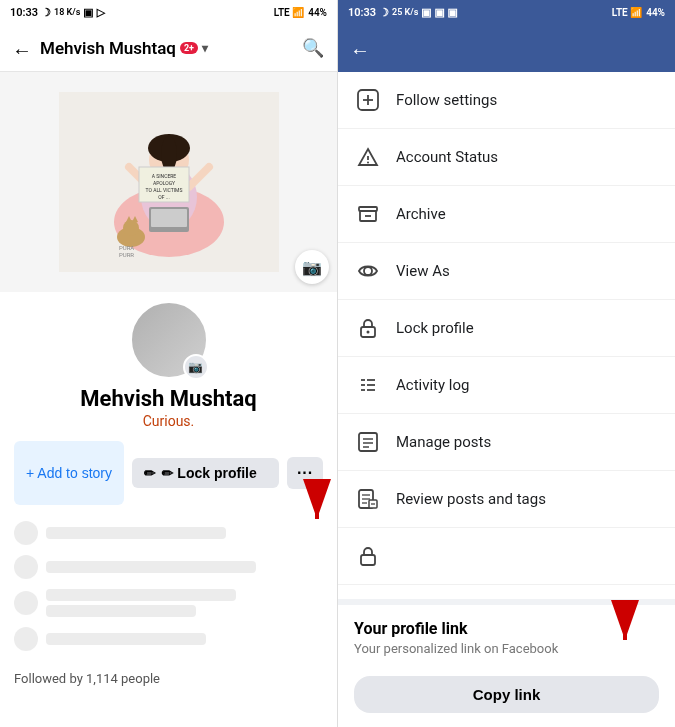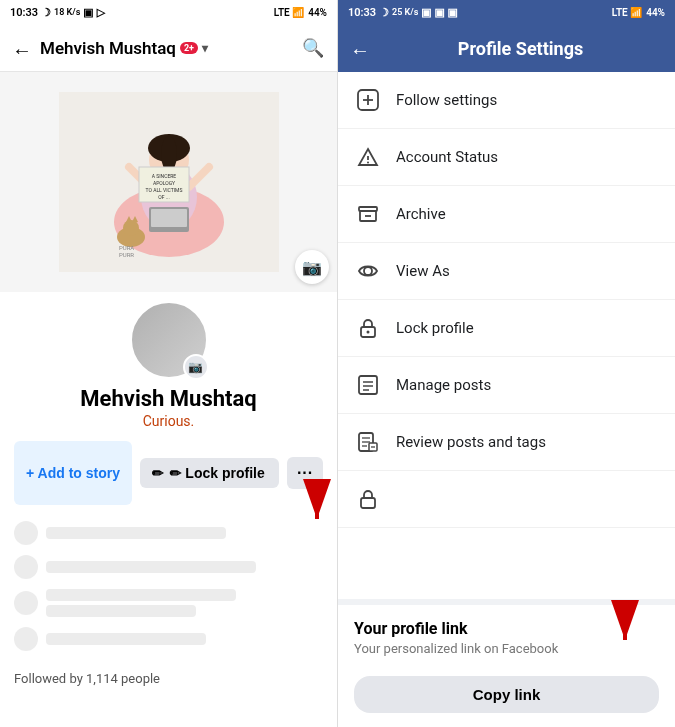--- a/index.html
+++ b/index.html
@@ -150,21 +150,21 @@
     .btn-add-story {
       display: flex;
       align-items: center;
       gap: 4px;
       background: #e7f3ff;
       color: #1877f2;
       border: none;
       border-radius: 6px;
       padding: 24px 12px;
       font-size: 14px;
-      font-weight: 700;
+      font-weight: 400;
       cursor: pointer;
     }
     .btn-edit-profile {
       display: flex;
       align-items: center;
       gap: 4px;
       background: #e4e6eb;
       color: #000;
       border: none;
       border-radius: 6px;
@@ -474,21 +474,20 @@
     </div>
     <div class="right-status-right">
       <span>LTE</span>
       <span>📶</span>
       <span>44%</span>
     </div>
   </div>
 
   <div class="right-top-bar">
     <span class="right-back">←</span>
-    <span class="right-title">Profile Settings</span>
   </div>
 
   <div class="menu-list" id="menu-list">
   <div class="menu-item">
         <div class="menu-icon">
           <svg width="22" height="22" viewBox="0 0 22 22" fill="none" xmlns="http://www.w3.org/2000/svg">
             <rect x="1" y="1" width="20" height="20" rx="4" stroke="#444" stroke-width="1.8"></rect>
             <line x1="11" y1="6" x2="11" y2="16" stroke="#444" stroke-width="1.8"></line>
             <line x1="6" y1="11" x2="16" y2="11" stroke="#444" stroke-width="1.8"></line>
           </svg>
@@ -526,20 +525,33 @@
       </div>
       <div class="menu-item">
         <div class="menu-icon">
           <svg width="22" height="22" viewBox="0 0 22 22" fill="none">
             <rect x="4" y="10" width="14" height="10" rx="2" stroke="#444" stroke-width="1.8"></rect>
             <path d="M7 10 V7 a4 4 0 0 1 8 0 V10" stroke="#444" stroke-width="1.8" fill="none"></path>
             <circle cx="11" cy="15" r="1.5" fill="#444"></circle>
           </svg>
         </div>
         <span class="menu-label">Lock profile</span>
+      </div>
+      <div class="menu-item">
+        <div class="menu-icon">
+          <svg width="22" height="22" viewBox="0 0 22 22" fill="none">
+            <line x1="4" y1="6" x2="8" y2="6" stroke="#444" stroke-width="1.8"></line>
+            <line x1="4" y1="11" x2="8" y2="11" stroke="#444" stroke-width="1.8"></line>
+            <line x1="4" y1="16" x2="8" y2="16" stroke="#444" stroke-width="1.8"></line>
+            <line x1="10" y1="6" x2="18" y2="6" stroke="#444" stroke-width="1.8"></line>
+            <line x1="10" y1="11" x2="18" y2="11" stroke="#444" stroke-width="1.8"></line>
+            <line x1="10" y1="16" x2="18" y2="16" stroke="#444" stroke-width="1.8"></line>
+          </svg>
+        </div>
+        <span class="menu-label">Activity log</span>
       </div>
       <div class="menu-item">
         <div class="menu-icon">
           <svg width="22" height="22" viewBox="0 0 22 22" fill="none">
             <rect x="2" y="2" width="18" height="18" rx="2" stroke="#444" stroke-width="1.8"></rect>
             <line x1="6" y1="8" x2="16" y2="8" stroke="#444" stroke-width="1.5"></line>
             <line x1="6" y1="12" x2="16" y2="12" stroke="#444" stroke-width="1.5"></line>
             <line x1="6" y1="16" x2="12" y2="16" stroke="#444" stroke-width="1.5"></line>
           </svg>
         </div>

